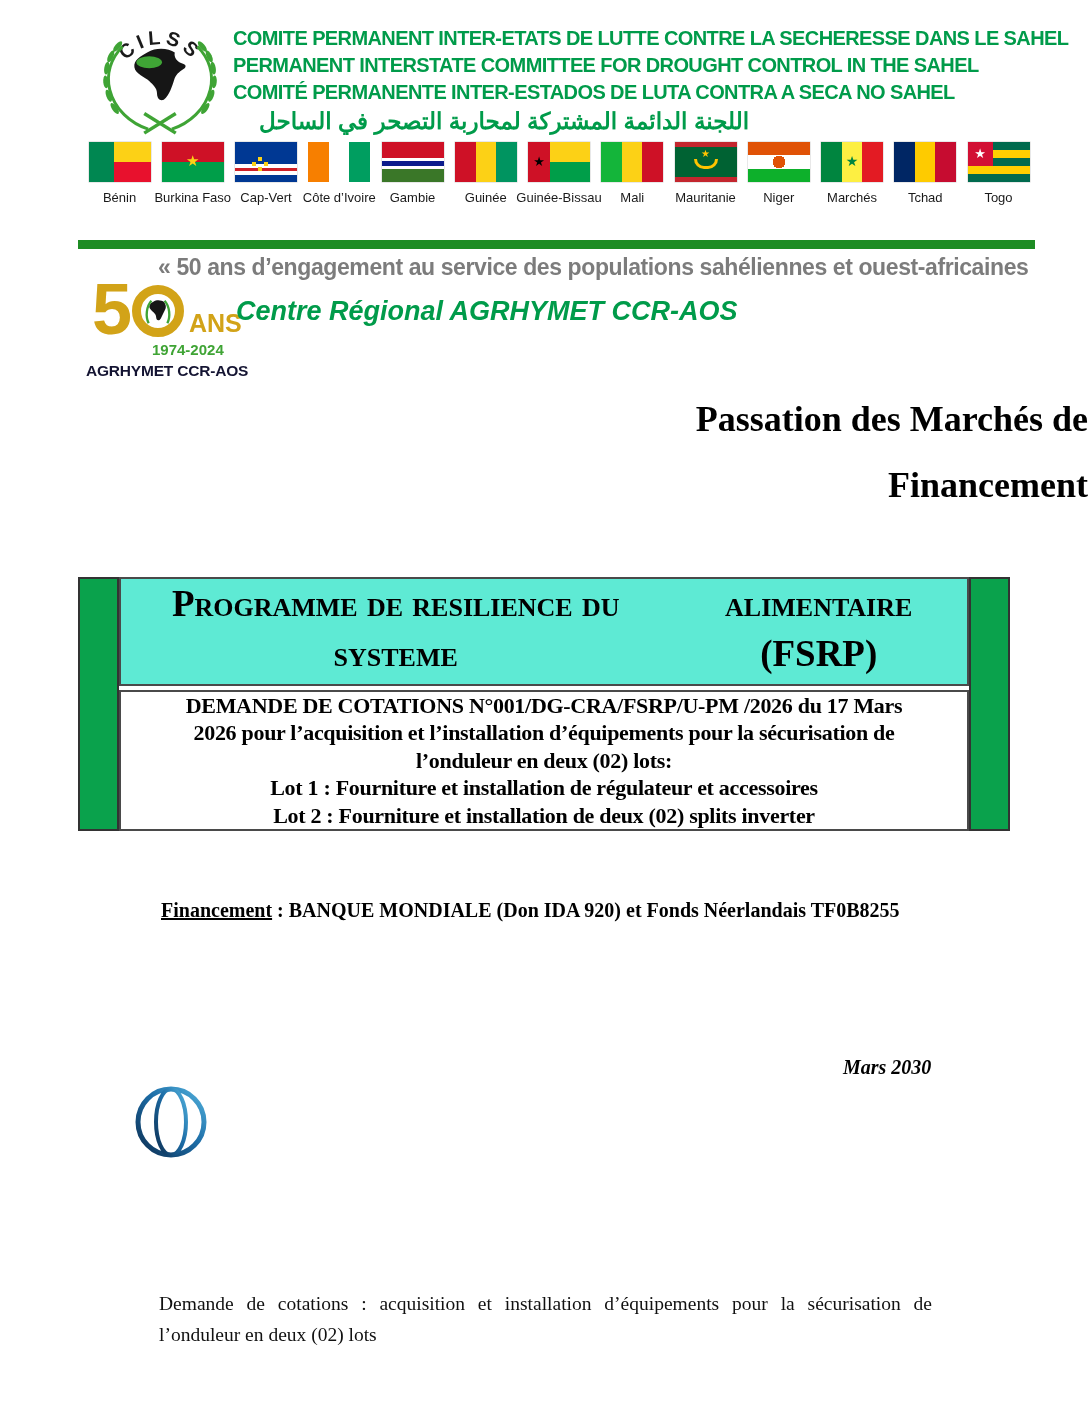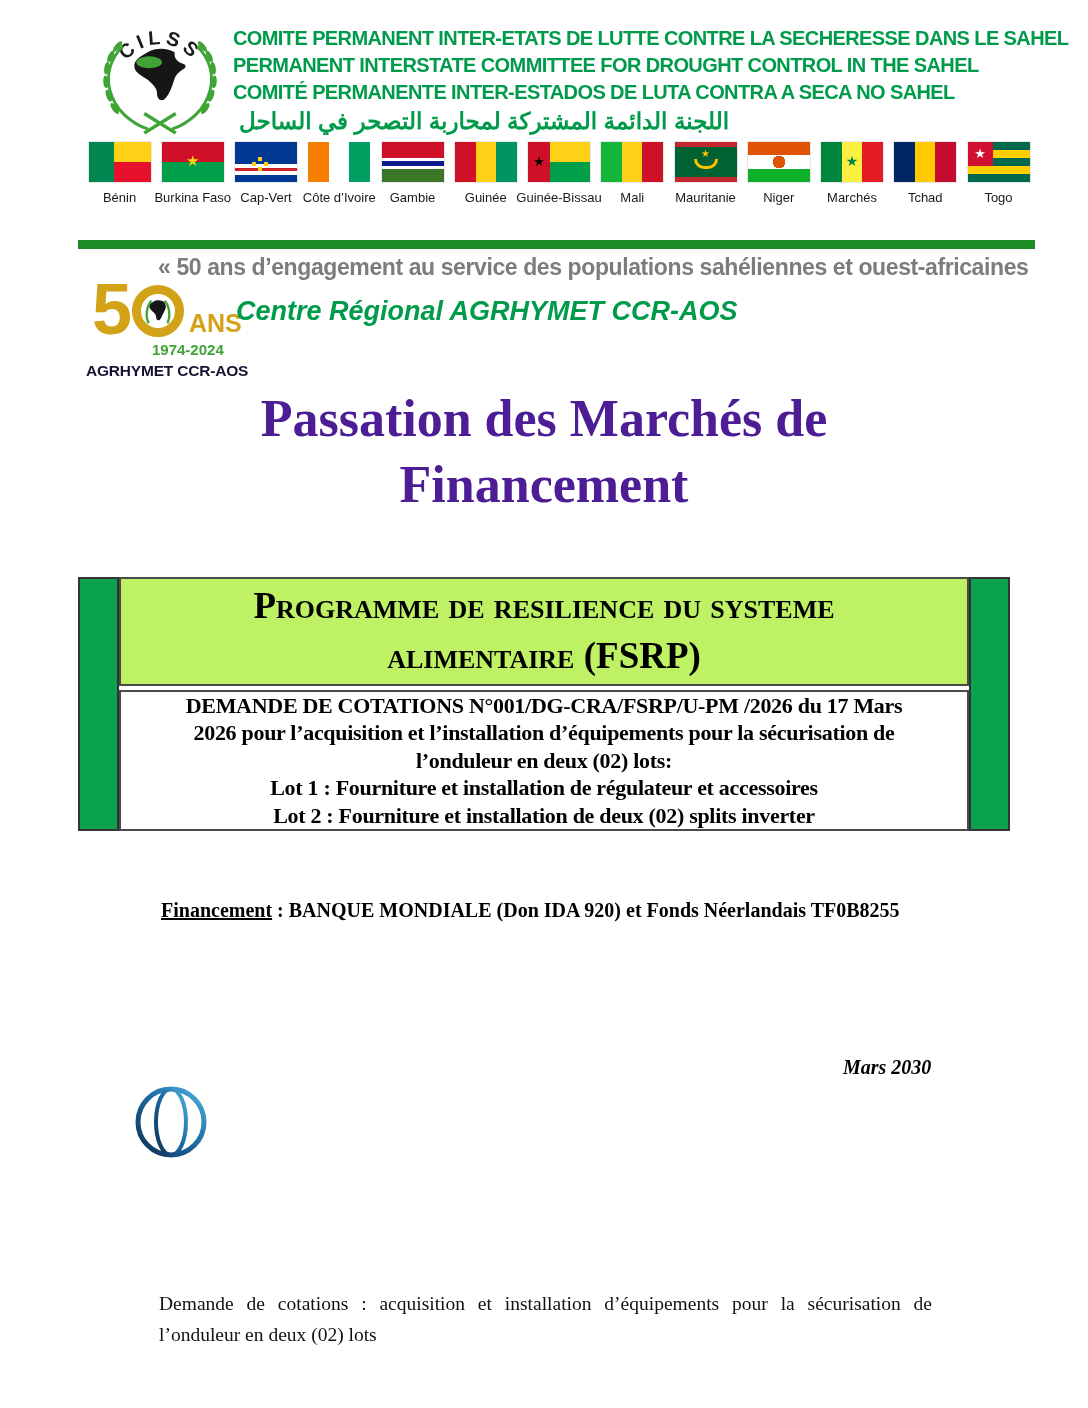--- a/index.html
+++ b/index.html
@@ -5,21 +5,21 @@
   html,body{margin:0;padding:0;background:#fff;}
   .page{position:relative;width:1088px;height:1408px;background:#fff;overflow:hidden;
         font-family:"Liberation Sans",sans-serif;color:#000;}
   .abs{position:absolute;}
 
   
   .hdr-lines{left:233px;top:25px;width:830px;}
   .hdr-line{color:#009b4a;font-weight:bold;font-size:20px;line-height:27px;
             letter-spacing:-0.6px;white-space:nowrap;}
   .hdr-ar{font-size:23px;line-height:30px;letter-spacing:0;direction:rtl;text-align:left;
-          padding-left:6px;white-space:nowrap;}
+          padding-left:6px;white-space:nowrap;margin-left:20px;}
 
   
   .flags{left:84px;top:142px;width:950px;display:flex;justify-content:space-between;}
   .flag-item{display:flex;flex-direction:column;align-items:center;width:71px;}
   .flag{width:62px;height:40px;position:relative;box-shadow:0 0 0 .5px rgba(0,0,0,.18);}
   .flag-label{margin-top:8px;font-size:13px;color:#1a1a1a;white-space:nowrap;}
   .f-ben{background:linear-gradient(90deg,#008751 0 40%,rgba(0,0,0,0) 40%),
                     linear-gradient(180deg,#FCD116 0 50%,#E8112D 50%);}
   .f-bfa{background:linear-gradient(180deg,#CE1126 0 50%,#009E49 50%);}
   .f-bfa::after{content:"★";position:absolute;left:50%;top:50%;transform:translate(-50%,-56%);
@@ -68,30 +68,30 @@
       border-radius:50%;box-sizing:border-box;background:#fff;display:flex;align-items:center;
       justify-content:center;}
   .fans{position:absolute;left:97px;top:26px;font-size:25px;font-weight:bold;color:#d2a318;}
   .fyears{position:absolute;left:60px;top:58px;font-size:15px;font-weight:bold;color:#3fa435;}
   .forg{position:absolute;left:-6px;top:79px;font-size:15.5px;font-weight:bold;color:#141432;
         letter-spacing:-0.2px;white-space:nowrap;}
 
   .centre{left:236px;top:296px;font-size:27px;font-weight:bold;font-style:italic;color:#009b4a;}
 
   
-  .maintitle{left:0;top:386px;width:100%;text-align:center;font-family:"Liberation Serif",serif;
-             font-weight:bold;font-size:52px;line-height:66px;color:#4c1d95;}
+  .maintitle{left:0;top:386px;width:100%;text-align:right;font-family:"Liberation Serif",serif;
+             font-weight:bold;font-size:36px;line-height:66px;color:#000000;}
 
   
   .pbox{left:78px;top:577px;width:932px;height:254px;display:flex;}
   .pbar{width:41px;background:#0aa24c;border:2px solid #333;box-sizing:border-box;}
   .pmid{flex:1;display:flex;flex-direction:column;}
   .ptitle{box-sizing:border-box;border:2px solid #4a4a4a;height:109px;display:flex;
-          flex-direction:column;justify-content:center;text-align:center;
-          font-family:"Liberation Serif",serif;font-weight:bold;background:#bef264;}
+          justify-content:center;text-align:center;
+          font-family:"Liberation Serif",serif;font-weight:bold;background:#5eead4;}
   .ptitle .tl{font-variant:small-caps;font-size:37px;line-height:50px;}
   .pgap{height:4px;}
   .pbody{box-sizing:border-box;border:2px solid #4a4a4a;flex:1;display:flex;flex-direction:column;
          justify-content:center;text-align:center;font-family:"Liberation Serif",serif;
          font-weight:bold;font-size:22px;line-height:27.5px;letter-spacing:-0.3px;background:#fff;}
   .pbody div{white-space:nowrap;}
 
   
   .fin{left:161px;top:899px;font-family:"Liberation Serif",serif;font-weight:bold;font-size:20px;}
   .fin .u{text-decoration:underline;}

